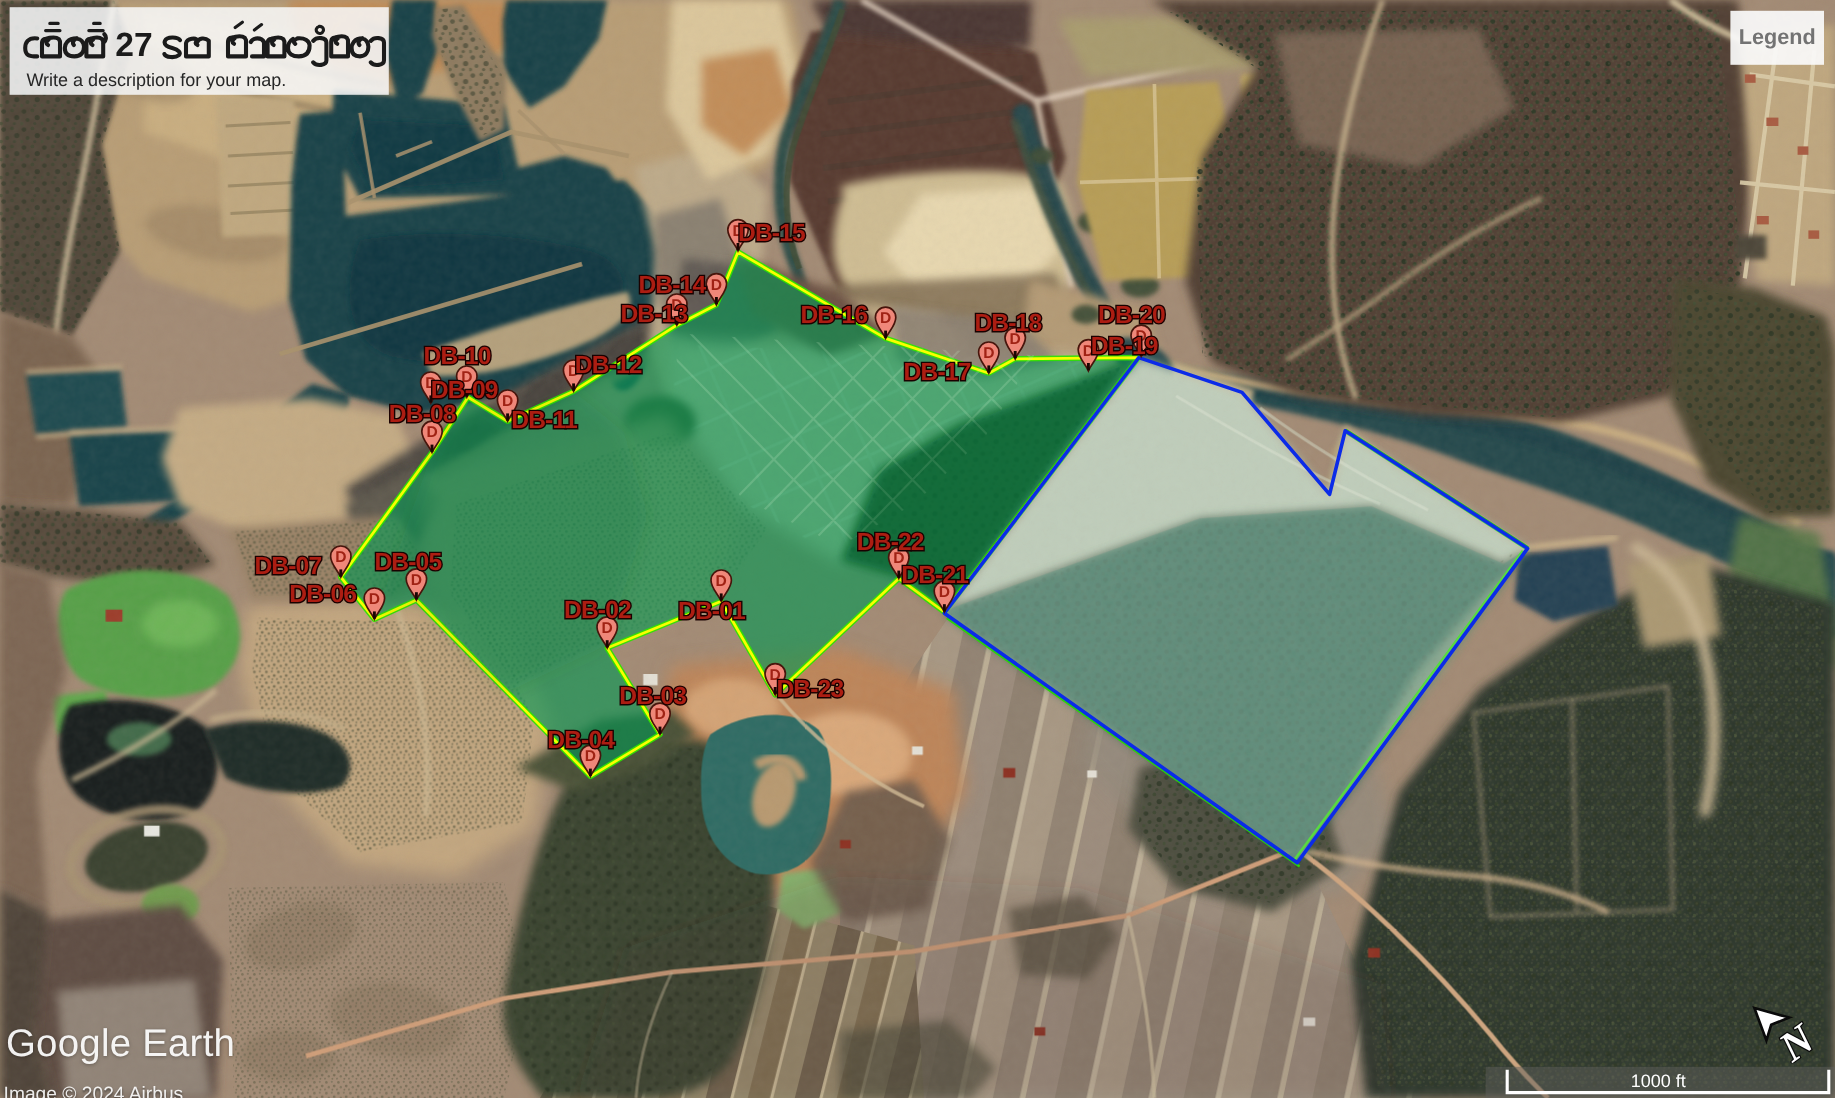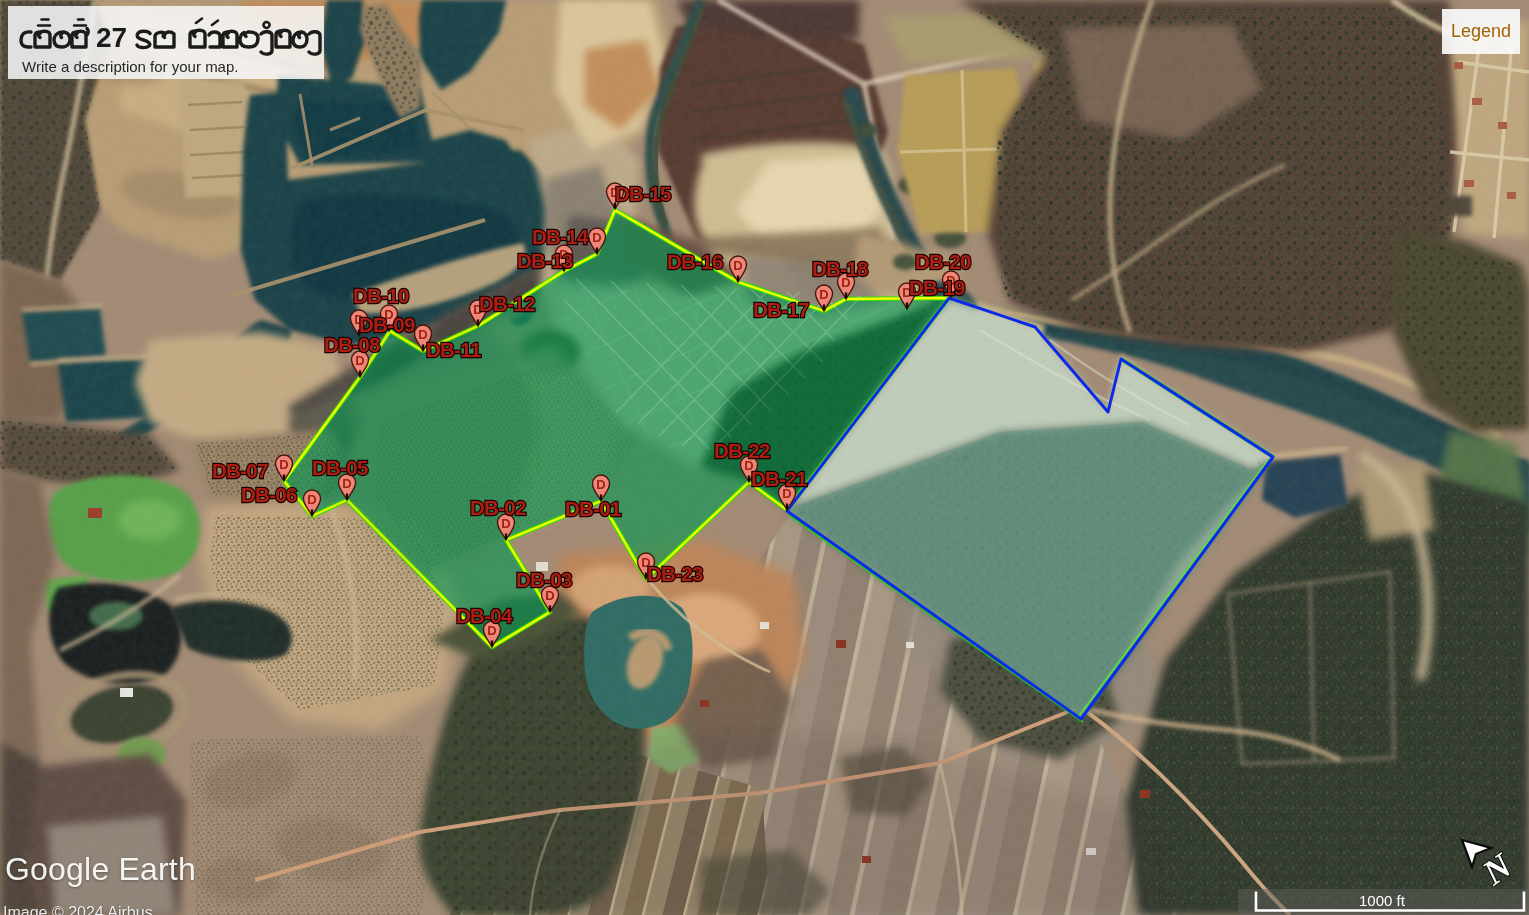--- a/index.html
+++ b/index.html
@@ -1,18 +1,18 @@
 <!DOCTYPE html>
 <html><head>
 <meta charset="utf-8">
 <style>
   html,body{margin:0;padding:0;background:#000;}
   #map{position:relative;width:1529px;height:915px;overflow:hidden;font-family:"Liberation Sans",sans-serif;}
   #bg{position:absolute;left:0;top:0;}
-  .panel{position:absolute;background:rgba(248,249,250,0.86);color:#a16207;}
+  .panel{position:absolute;background:rgba(248,249,250,0.86);color:#737373;}
 </style>
 </head>
 <body>
 <div id="map">
 
 <svg id="bg" width="1529" height="915" viewBox="0 0 1529 915">
 <defs>
   <filter id="soft2" x="-20%" y="-20%" width="140%" height="140%">
           <feGaussianBlur stdDeviation="2"></feGaussianBlur>
         </filter>
@@ -653,21 +653,21 @@
 <path d="M23,26.0 C15,25.0 13,30.0 13,34.0 C13,40.0 16,41.0 23,41.0 M27,41.0 L27,30.0 C27,26.5 30,25.5 32.5,27.0 C30.5,28.5 30,30.5 32,31.5 M27,29.5 C28,25.5 38,24.0 41,26.5 L42,28.5 L42,41.0 L27,41.0 M56.0,26.0 C48,26.0 46,31.0 46,34.0 C46,39.0 49,41.0 54.0,41.0 C60,41.0 62,37.0 62,33.0 C62,29.0 59,26.5 57.0,26.5 M56.0,26.0 C53.0,27.0 52.0,30.0 53.5,31.5 M64,41.0 L64,30.0 C64,26.5 67,25.5 69.5,27.0 C67.5,28.5 67,30.5 69,31.5 M64,29.5 C65,25.5 74,24.0 77,26.5 L78,28.5 L78,41.0 L64,41.0 M78,30.0 C80.5,28.0 81,24.5 79,22.5 M142,27.5 C140,24.5 131,24.5 129.5,28.0 C128,31.5 132,33.0 135.5,34.0 C141,35.5 143,38.0 141,40.0 C138,42.5 130,42.0 129,39.0 M147,41.0 L147,30.0 C148,26.0 155.5,25.0 156.5,28.0 C154.5,29.0 154.5,30.5 156.5,31.5 M156.5,29.0 C157.5,25.5 163,25.0 166,28.0 L166,41.0 L147,41.0 M182,41.0 L182,29.0 C182,25.5 185,24.5 187.5,26.0 C185.5,27.5 185,29.5 187,30.5 M182,28.5 C183,24.5 193,23.0 196,25.5 L197,27.5 L197,41.0 L182,41.0 M201,29.0 C203,25.0 210,25.0 212,29.0 L212,41.0 M202,41.0 L212,41.0 M215,41.0 L215,30.0 C215,26.5 218,25.5 220.5,27.0 C218.5,28.5 218,30.5 220,31.5 M215,29.5 C216,25.5 225,24.0 228,26.5 L229,28.5 L229,41.0 L215,41.0 M236,26.5 C233,28.0 232,32.0 232,34.0 C232,39.0 236,41.0 241.0,41.0 C248,41.0 250,37.0 250,32.0 C250,28.0 246,25.5 240,26.0 M240,26.0 C237,27.0 236,29.0 238,30.5 M253,28.0 C256,24.5 264,25.0 264,29.5 L264,44.5 C264,48.5 256,49.5 253,46.0 M268,41.0 L268,29.0 C268,25.5 271,24.5 273.5,26.0 C271.5,27.5 271,29.5 273,30.5 M268,28.5 C269,24.5 278,23.0 281,25.5 L282,27.5 L282,41.0 L268,41.0 M294.0,26.0 C287,26.0 285,31.0 285,34.0 C285,39.0 288,41.0 292.0,41.0 C297,41.0 299,37.0 299,33.0 C299,29.0 296,26.5 295.0,26.5 M294.0,26.0 C291.0,27.0 290.0,30.0 291.5,31.5 M301,28.0 C304,24.5 312,25.0 312,29.5 L312,44.5 C312,48.5 304,49.5 301,46.0"></path>
 </g>
 <g stroke="#1b1b1b" stroke-width="2.6" fill="none" stroke-linecap="round">
 <path d="M30,19.5 L42,19.5 M33.5,13.5 L40.5,13.5 M66,19.5 L78,19.5 M70,13.5 L75.5,13.5 M188,17 L194,12.5 M258,16 A3,3 0 1 1 257.9,16.02 M204,19 L210,14.5"></path>
 </g>
 <text x="88" y="41" font-size="28" font-weight="bold" fill="#1b1b1b" font-family="Liberation Sans,sans-serif">27</text>
 <text x="14" y="66" font-size="15" fill="#262626" font-family="Liberation Sans,sans-serif">Write a description for your map.</text>
 </svg>
 </div>
 
-<div class="panel" style="left:1442px;top:9px;width:78px;height:45px;background:rgba(250,250,250,0.93);display:flex;align-items:center;justify-content:center;font-weight:normal;font-size:18px;">Legend</div>
+<div class="panel" style="left:1442px;top:9px;width:78px;height:45px;background:rgba(250,250,250,0.93);display:flex;align-items:center;justify-content:center;font-weight:bold;font-size:18px;">Legend</div>
 
 <div style="position:absolute;left:5px;top:851px;font-size:32px;color:rgba(255,255,255,0.93);letter-spacing:0.2px;text-shadow:0 1px 3px rgba(0,0,0,0.3);">Google Earth</div>
 
 <div style="position:absolute;left:3px;top:904px;font-size:16px;color:rgba(255,255,255,0.9);text-shadow:0 1px 2px rgba(0,0,0,0.6);">Image © 2024 Airbus</div>
 
 <div style="position:absolute;left:1238px;top:889px;width:291px;height:26px;background:rgba(95,95,92,0.5);"></div>
 
 <svg style="position:absolute;left:1248px;top:885px;" width="281" height="30" viewBox="0 0 281 30">
 <path d="M8,6.5 L8,25.5 L276,25.5 L276,6.5" stroke="#ffffff" stroke-width="2.6" fill="none"></path>
 <text x="111" y="21" font-size="15" fill="#ffffff" font-family="Liberation Sans,sans-serif">1000 ft</text>

